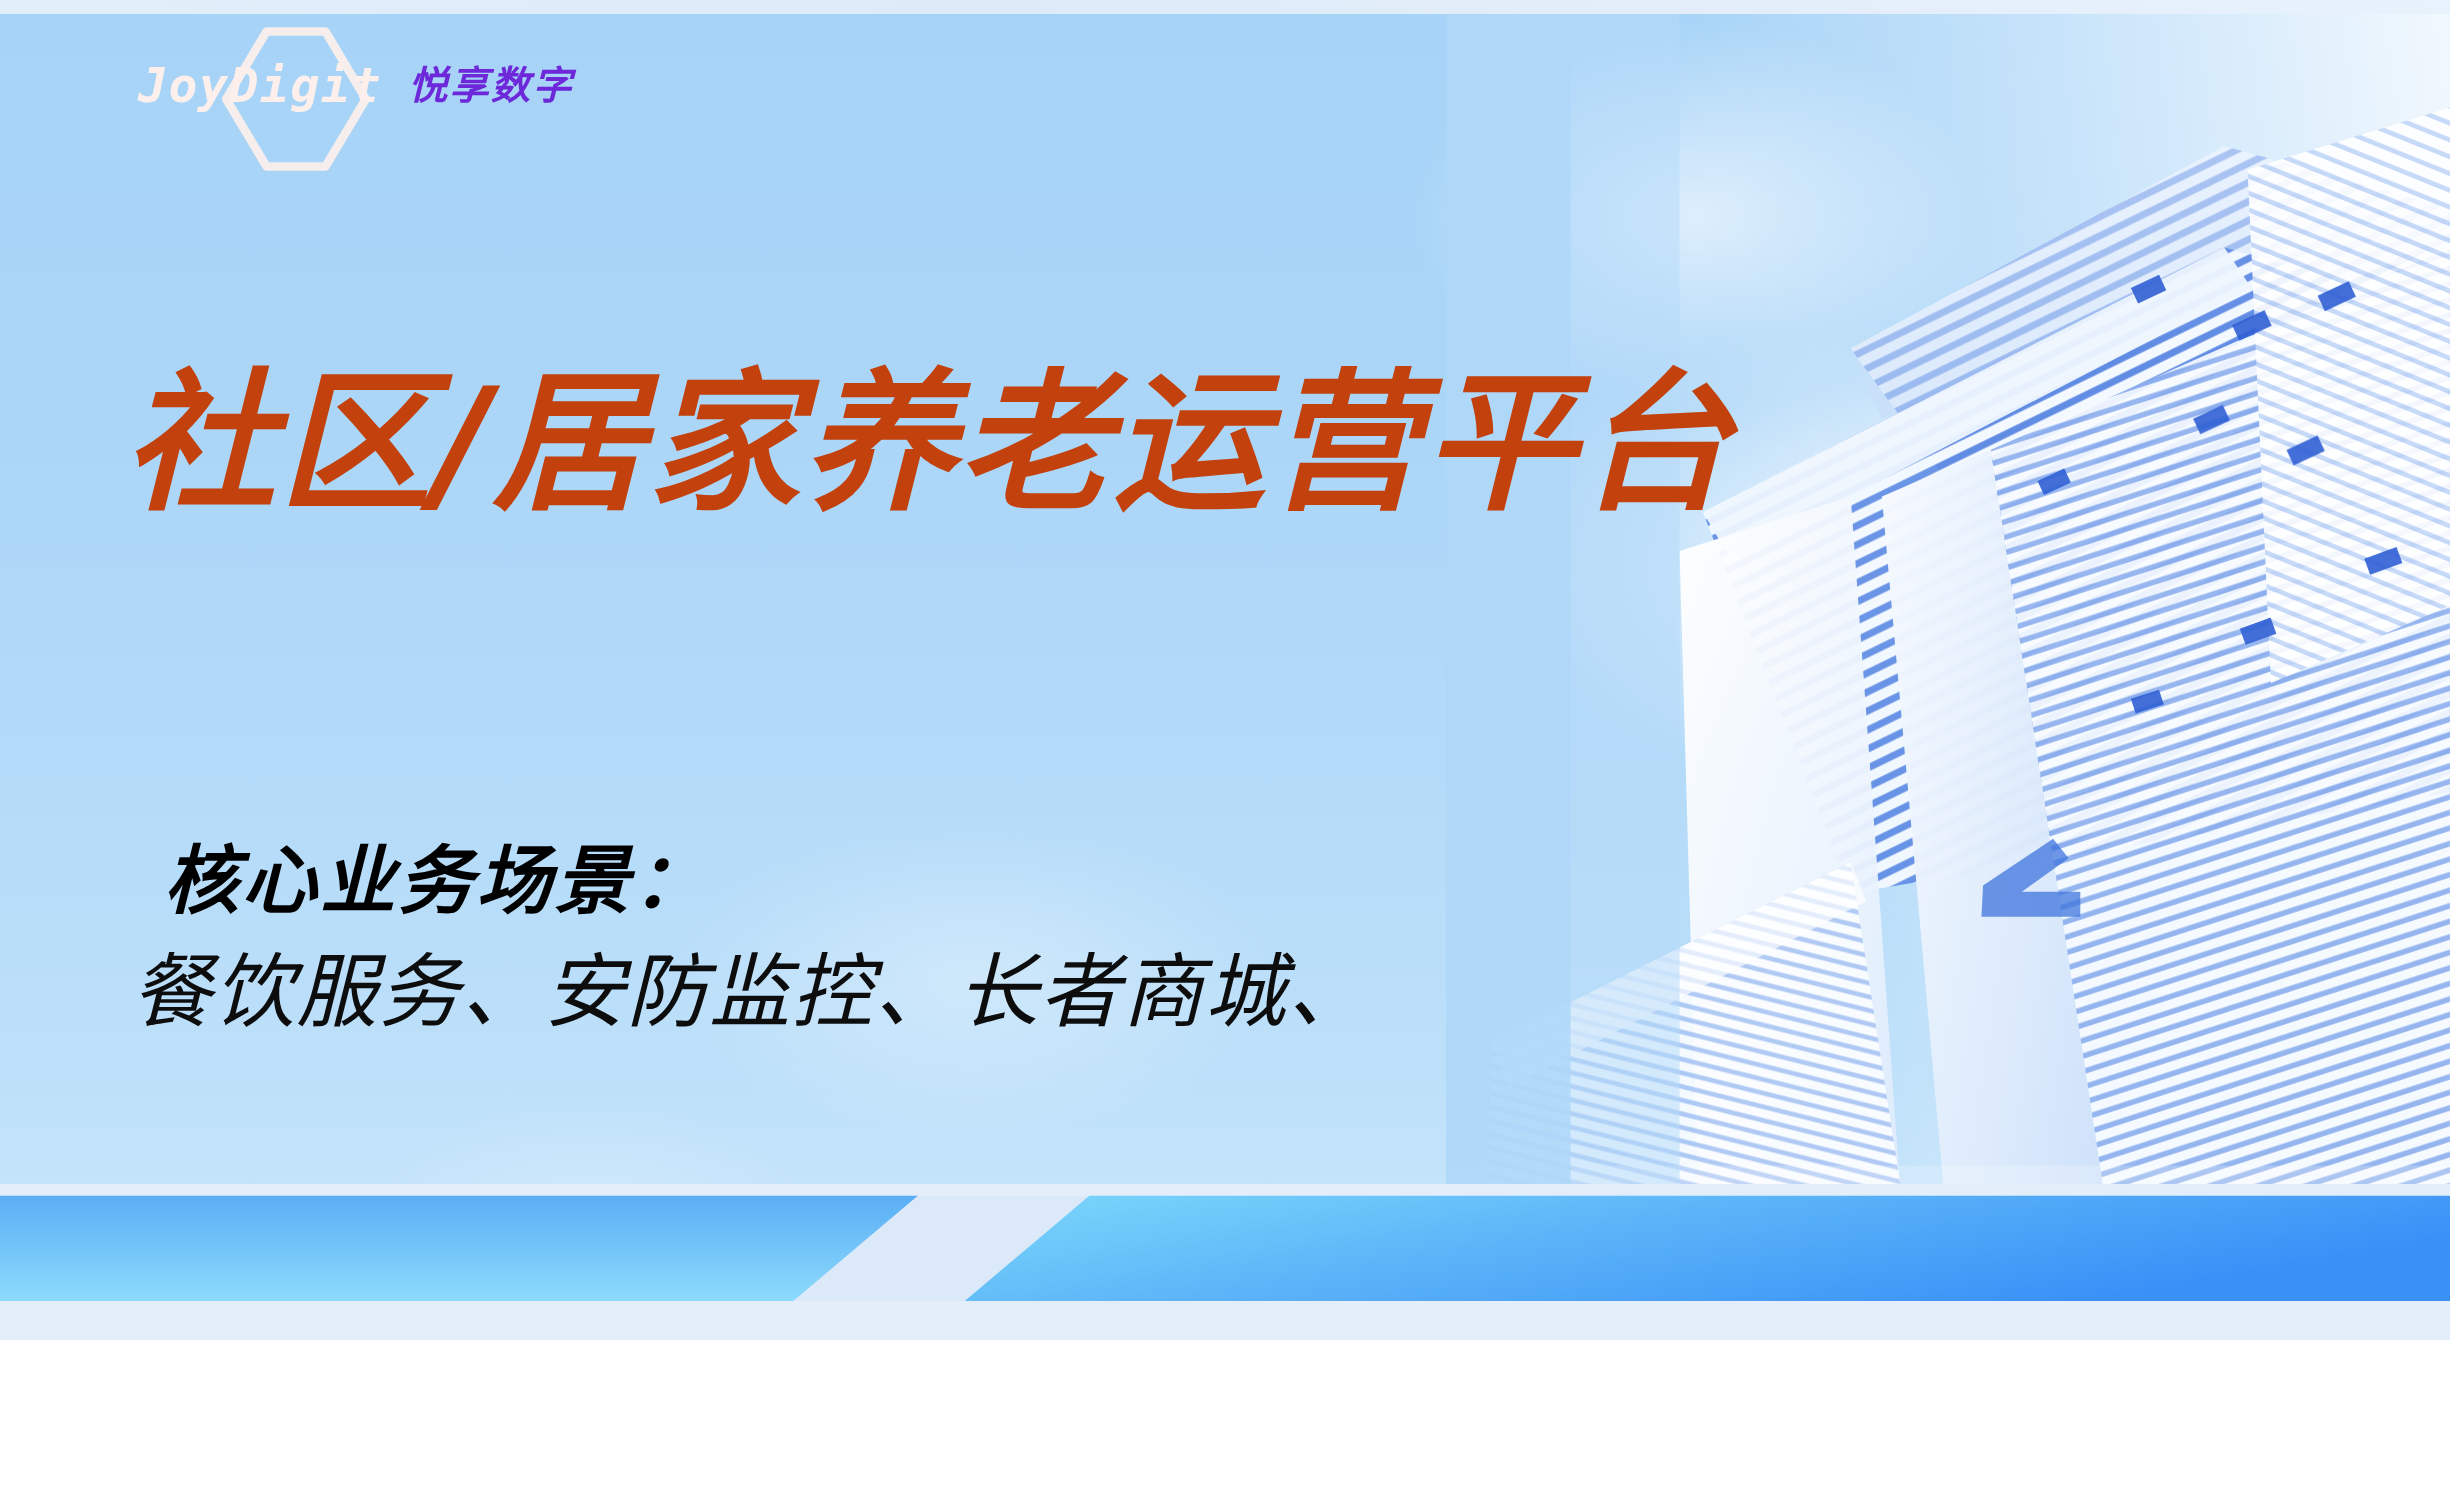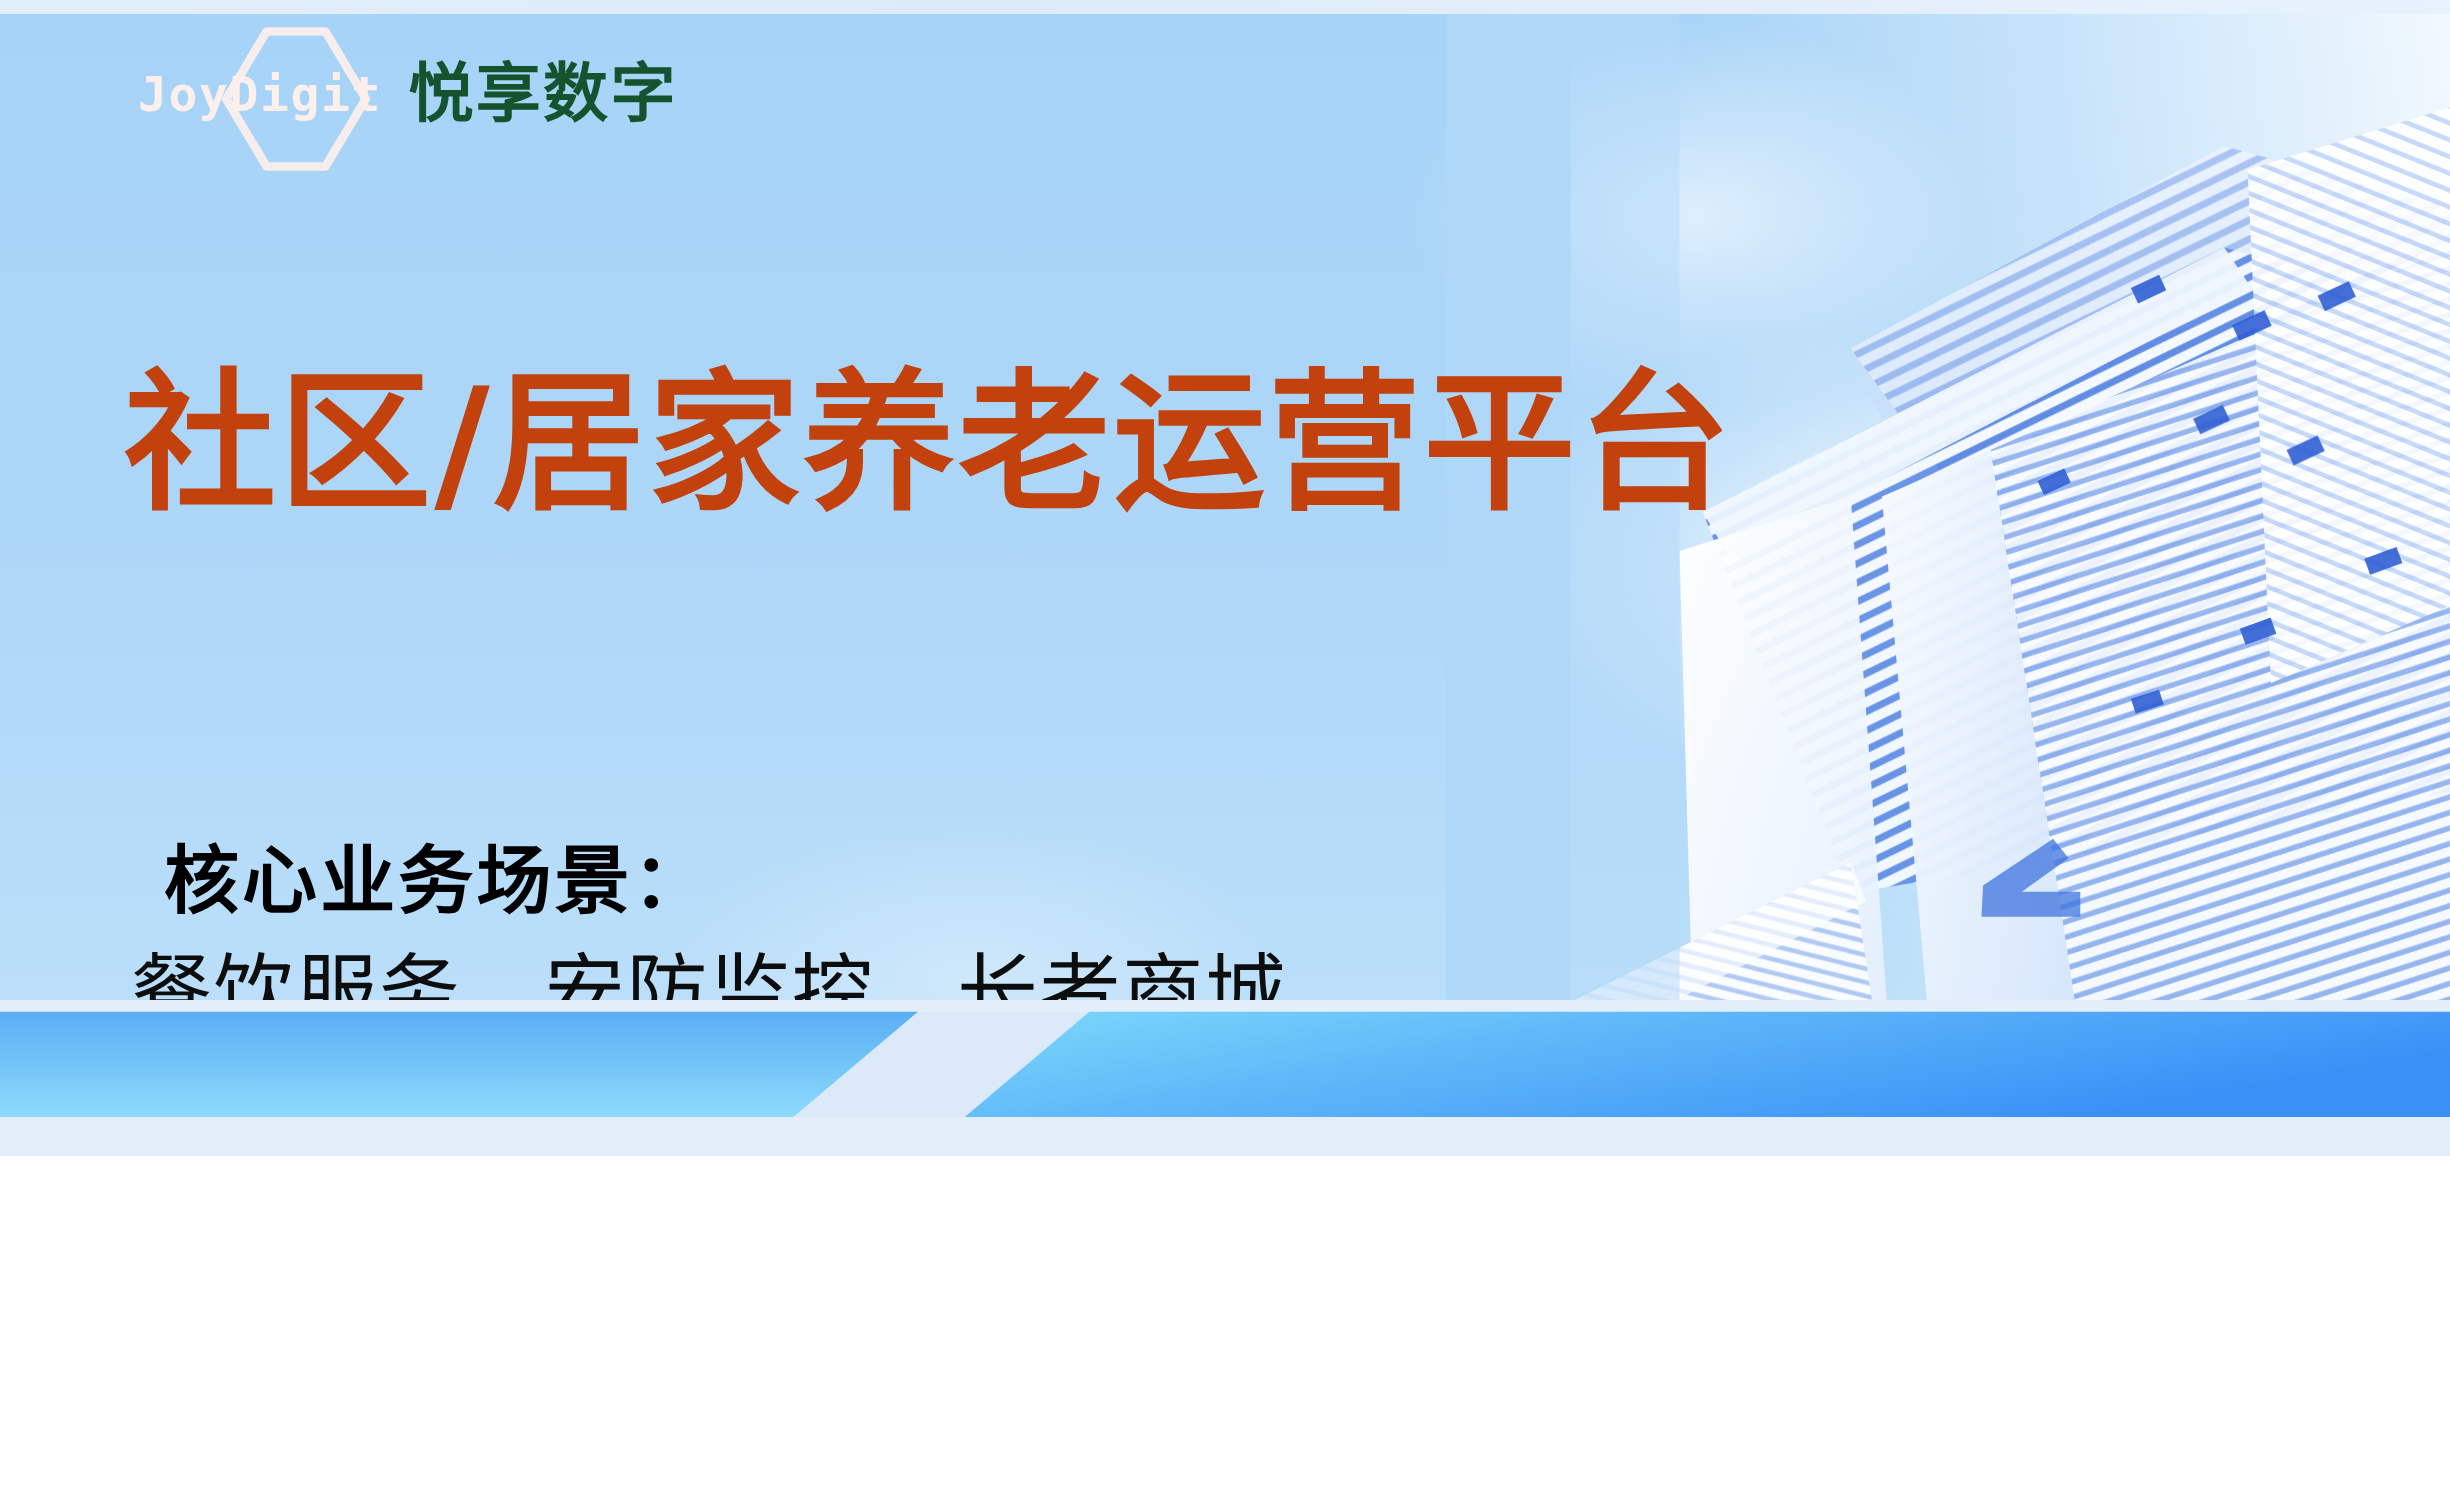--- a/index.html
+++ b/index.html
@@ -8,23 +8,24 @@
     padding: 0;
     background: #ffffff;
   }
   body {
     font-family: "DejaVu Sans", "Liberation Sans", sans-serif;
   }
 
   .slide {
     position: relative;
     width: 2450px;
-    height: 1156px;
+    height: 1340px;
     overflow: hidden;
     background: #c9e4fb;
+    font-style: italic;
   }
 
   
   .top-strip {
     position: absolute;
     left: 0; top: 0;
     width: 100%;
     height: 14px;
     background: linear-gradient(to right, #e3eefb 0%, #dfeaf8 40%, #e8f2fd 100%);
     z-index: 30;
@@ -89,23 +90,23 @@
     font-size: 48px;
     letter-spacing: 1.6px;
     color: #fdf0ec;
     line-height: 1;
     z-index: 2;
   }
   .logo-cn {
     position: relative;
     font-family: "DejaVu Sans", "Liberation Sans", sans-serif;
     font-weight: 700;
-    font-size: 65px;
+    font-size: 39px;
     letter-spacing: 2.3px;
-    color: #14532d;
+    color: #6d28d9;
     line-height: 1;
     z-index: 2;
   }
 
   
   .title {
     position: absolute;
     left: 124px;
     top: 257px;
     z-index: 40;

